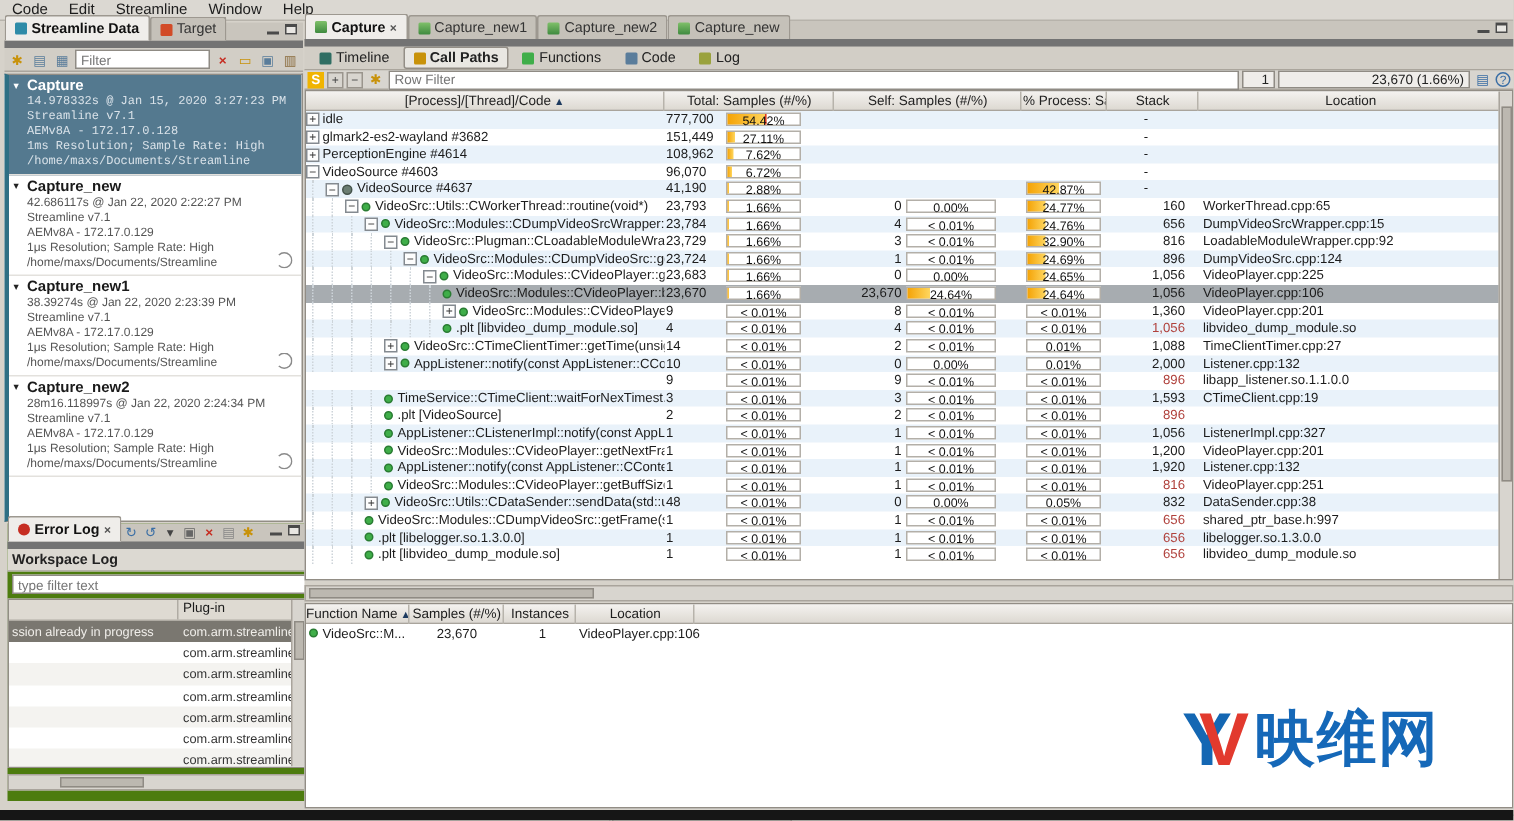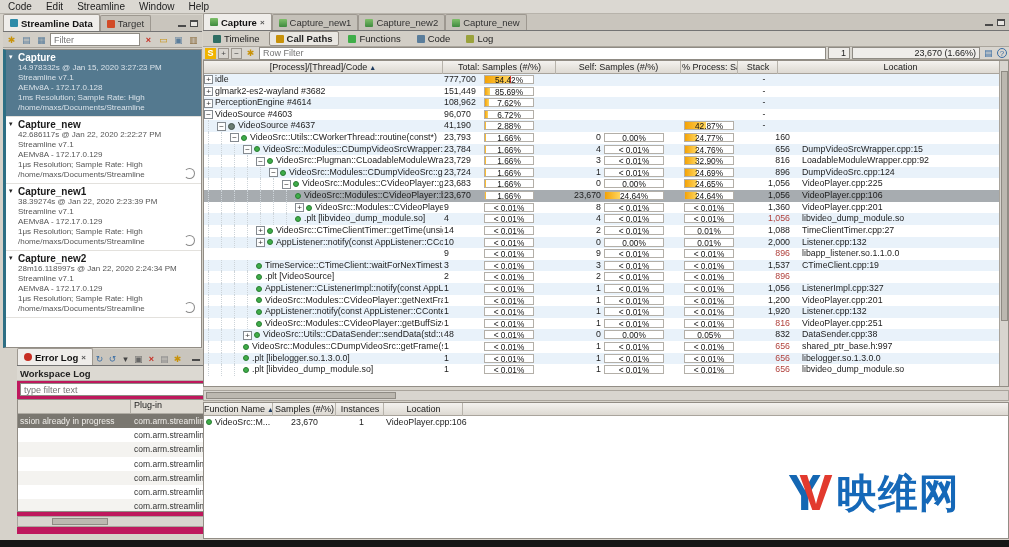--- a/index.html
+++ b/index.html
@@ -5,46 +5,46 @@
   * { margin:0; padding:0; box-sizing:border-box; }
   html,body { width:1009px; height:547px; overflow:hidden; }
   body { font-family:"Liberation Sans", sans-serif; background:#d6d2ca; color:#1c1c1c; position:relative; }
   #screen { position:absolute; inset:0; }
 
   
   #menubar { position:absolute; left:0; top:0; width:1009px; height:14px; background:#dbd8d2; border-bottom:1px solid #b7b3ab; display:flex; align-items:center; gap:14px; padding-left:8px; font-size:10px; }
   .menu-item { cursor:default; }
 
   
-  .tabbar { display:flex; align-items:flex-end; height:17px; background:#c9c5bd; border-bottom:1px solid #737373; position:relative; }
+  .tabbar { display:flex; align-items:flex-end; height:17px; background:#c9c5bd; border-bottom:5px solid #737373; position:relative; }
   .tab { display:flex; align-items:center; gap:3px; height:16px; padding:0 6px; font-size:9.5px; background:#c5c1b9; border:1px solid #9d9890; border-bottom:none; border-radius:2px 2px 0 0; color:#333; white-space:nowrap; }
   .tab.active { background:#efedea; height:17px; font-weight:bold; color:#111; }
   .winbtns { margin-left:auto; display:flex; gap:4px; align-items:center; padding:0 4px 4px 0; }
   .wb-min { width:8px; height:2px; background:#4a4a4a; margin-top:6px; }
   .wb-max { width:8px; height:7px; border:1px solid #4a4a4a; border-top:2px solid #4a4a4a; background:#e8e6e2; }
   .mini-ic { display:inline-block; width:8px; height:8px; border-radius:1px; flex:0 0 auto; }
   .tbtn { display:inline-flex; align-items:center; justify-content:center; width:13px; height:12px; font-size:9px; color:#444; }
   .input { background:#fff; border:1px solid #8f8b84; color:#999; font-size:9px; padding:0 3px; height:13px; }
 
   
   #left-top { position:absolute; left:3px; top:15px; width:199px; height:333px; background:#d6d2ca; }
   #left-tools { display:flex; align-items:center; gap:2px; height:16px; padding:1px 2px; background:#d2cec6; border-bottom:1px solid #aaa59d; }
   #cap-filter { flex:1; min-width:10px; }
   #cap-list { position:absolute; left:0; top:34px; width:199px; height:299px; background:#fff; border:1px solid #928d85; border-left:3px solid #2e6f84; overflow:hidden; }
   .cap-item { position:relative; padding:2px 4px 3px 12px; border-bottom:1px solid #e3e1dd; cursor:default; }
   .cap-item .tri { position:absolute; left:3px; top:3px; font-size:7px; color:#222; }
   .cap-name { font-size:10px; color:#1a1a1a; font-weight:bold; }
   .cap-line { font-size:8px; color:#555; line-height:10px; white-space:nowrap; overflow:hidden; }
   .cap-item.selected { background:#54798f; }
   .cap-item.selected .cap-name { color:#fff; }
-  .cap-item.selected .cap-line { color:#d9e2e9; }
+  .cap-item.selected .cap-line { color:#d9e2e9;font-family:Liberation Mono, monospace; }
   .cap-item.selected .tri { color:#fff; }
   .cap-refresh { position:absolute; right:6px; bottom:4px; width:11px; height:11px; border:1.5px solid #8a8a8a; border-left-color:transparent; border-radius:50%; }
 
-  #left-bottom { position:absolute; left:17px; top:349px; width:199px; height:185px; background:#be185d; }
+  #left-bottom { position:absolute; left:5px; top:349px; width:199px; height:185px; background:#4d7c0f; }
   #el-workspace { font-size:9.5px; font-weight:bold; color:#222; padding:2px 3px 1px 3px; border-bottom:1px solid #b5b1a9; background:#dcd9d2; }
   #el-filter { width:219px; margin:2px 3px; display:block; }
   #el-table { position:absolute; left:0; top:50px; width:199px; height:113px; background:#fff; border:1px solid #928d85; overflow:hidden; }
   .el-hdr { display:flex; height:14px; background:#dedad2; border-bottom:1px solid #b0aca4; font-size:9px; }
   .el-hdr .c1 { width:113px; border-right:1px solid #b0aca4; }
   .el-hdr .c2 { flex:1; padding-left:3px; }
   .el-row { display:flex; height:14.2px; font-size:8.5px; align-items:center; }
   .el-row:nth-child(odd) { background:#f4f3f0; }
   .el-row .c1 { width:113px; padding-left:2px; overflow:hidden; white-space:nowrap; }
   .el-row .c2 { flex:1; padding-left:3px; overflow:hidden; white-space:nowrap; color:#333; }
@@ -318,21 +318,21 @@
       <span class="tbtn" style="color:#3a6ea5;">▤</span>
       <span class="tbtn" style="color:#3a6ea5; border:1px solid #3a6ea5; border-radius:50%; width:10px; height:10px; font-size:8px; line-height:9px;">?</span>
     </div>
 
     <div id="cp-wrap">
       <div id="cp-hdr">
         <div class="hcell" style="left:0; width:239px;"><span>[Process]/[Thread]/Code</span><span class="sort-arrow">▲</span></div>
         <div class="hcell" style="left:240px; width:112px;">Total: Samples (#/%)</div>
         <div class="hcell" style="left:353px; width:124px;">Self: Samples (#/%)</div>
         <div class="hcell" style="left:478px; width:56px;">% Process: Samples</div>
-        <div class="hcell" style="left:535px; width:39px;">Stack</div>
+        <div class="hcell" style="left:535px; width:60px;">Stack</div>
         <div class="hcell" style="left:596px; width:201px; border-right:none;">Location</div>
       </div>
       <div id="cp-body">
           <div class="cp-row">
             <div class="cell c-name">
               <span class="expander">+</span>
               <span class="ic-process"></span>
               <span>idle</span>
             </div>
             <div class="cell c-tnum">777,700</div>
@@ -346,21 +346,21 @@
           </div>
           <div class="cp-row">
             <div class="cell c-name">
               <span class="expander">+</span>
               <span class="ic-process"></span>
               <span>glmark2-es2-wayland #3682</span>
             </div>
             <div class="cell c-tnum">151,449</div>
             <div class="pctbox pb-t">
               <div class="pctbar" style="width: 11%;"></div>
-              <div class="pcttxt">85.69%</div>
+              <div class="pcttxt">27.11%</div>
             </div>
             <div class="cell c-stack dash">-</div>
             <div class="cell c-loc"></div>
           </div>
           <div class="cp-row">
             <div class="cell c-name">
               <span class="expander">+</span>
               <span class="ic-process"></span>
               <span>PerceptionEngine #4614</span>
             </div>
@@ -404,36 +404,37 @@
             </div>
             <div class="cell c-stack dash">-</div>
             <div class="cell c-loc"></div>
           </div>
           <div class="cp-row">
             <div class="cell c-name">
               <span class="indent"></span>
               <span class="indent"></span>
               <span class="expander">−</span>
               <span class="ic-code"></span>
-              <span>VideoSrc::Utils::CWorkerThread::routine(const*)</span>
+              <span>VideoSrc::Utils::CWorkerThread::routine(void*)</span>
             </div>
             <div class="cell c-tnum">23,793</div>
             <div class="pctbox pb-t">
               <div class="pctbar" style="width: 2%;"></div>
               <div class="pcttxt">1.66%</div>
             </div>
             <div class="cell c-snum">0</div>
             <div class="pctbox pb-s">
               <div class="pcttxt">0.00%</div>
             </div>
             <div class="pctbox pb-p">
               <div class="pctbar" style="width: 25%;"></div>
               <div class="pcttxt">24.77%</div>
             </div>
             <div class="cell c-stack">160</div>
+            <div class="cell c-loc">WorkerThread.cpp:65</div>
           </div>
           <div class="cp-row">
             <div class="cell c-name">
               <span class="indent"></span>
               <span class="indent"></span>
               <span class="indent"></span>
               <span class="expander">−</span>
               <span class="ic-code"></span>
               <span>VideoSrc::Modules::CDumpVideoSrcWrapper::execute()</span>
             </div>
@@ -692,21 +693,21 @@
             <div class="pctbox pb-t">
               <div class="pcttxt">&lt; 0.01%</div>
             </div>
             <div class="cell c-snum">3</div>
             <div class="pctbox pb-s">
               <div class="pcttxt">&lt; 0.01%</div>
             </div>
             <div class="pctbox pb-p">
               <div class="pcttxt">&lt; 0.01%</div>
             </div>
-            <div class="cell c-stack">1,537</div>
+            <div class="cell c-stack">1,593</div>
             <div class="cell c-loc">CTimeClient.cpp:19</div>
           </div>
           <div class="cp-row">
             <div class="cell c-name">
               <span class="indent"></span>
               <span class="indent"></span>
               <span class="indent"></span>
               <span class="indent"></span>
               <span class="ic-code"></span>
               <span>.plt [VideoSource]</span>

